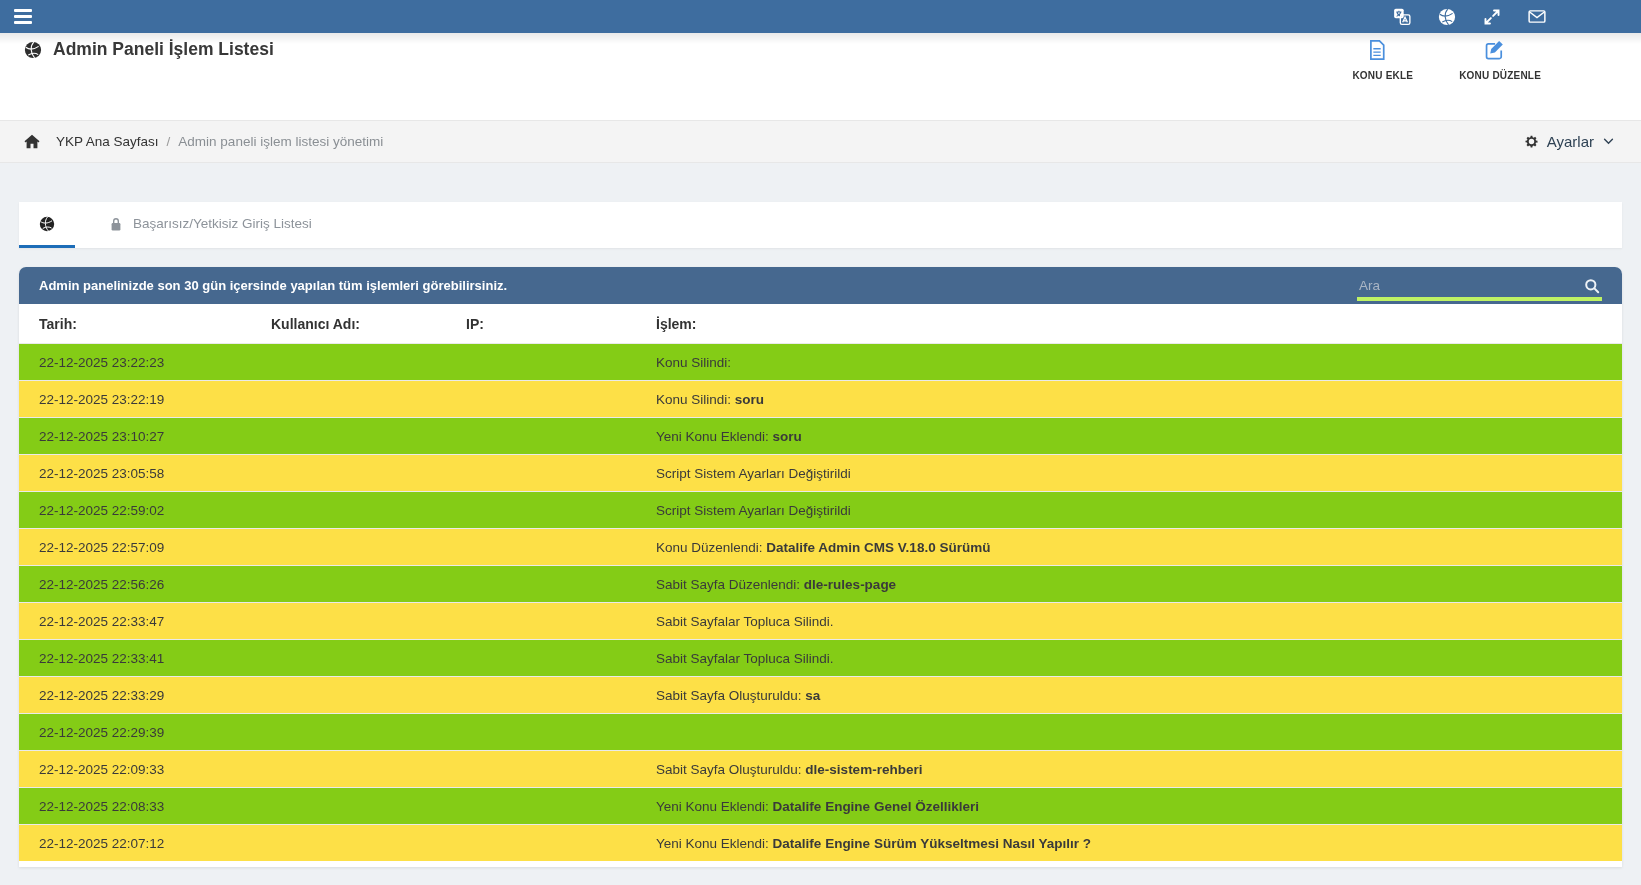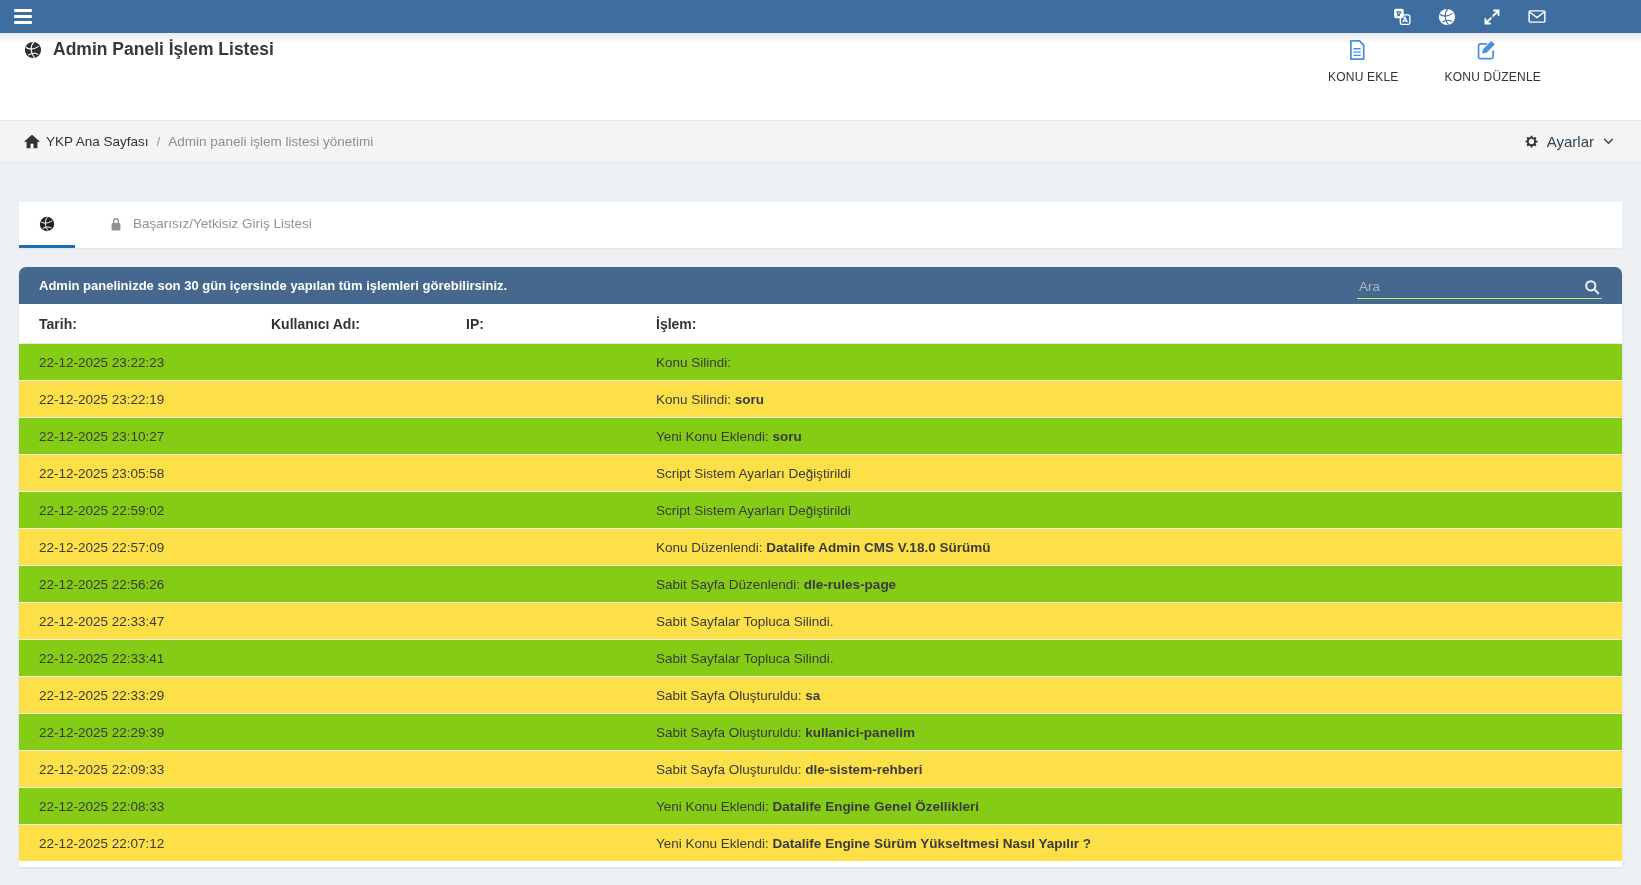--- a/index.html
+++ b/index.html
@@ -38,35 +38,35 @@
   .title-globe { color: #2e2e2e; }
   .page-title { font-size: 17.5px; font-weight: 700; color: #383838; }
   .header-actions { display: flex; align-items: flex-start; gap: 34px; }
   .action-btn {
     display: flex; flex-direction: column; align-items: center; gap: 9px;
     background: none; border: none; cursor: pointer;
     font-family: inherit;
   }
   .action-btn .btn-icon { color: #4a8fdd; }
   .action-btn .btn-label {
-    font-size: 12px; font-weight: 400; color: #333; letter-spacing: .2px; white-space: nowrap; padding-left: 12px;
+    font-size: 10px; font-weight: 700; color: #333; letter-spacing: .2px; white-space: nowrap; padding-left: 12px;
   }
 
   
   .breadcrumb-bar {
     height: 43px;
     background: #f4f4f4;
     border-top: 1px solid #e7e7e7;
     border-bottom: 1px solid #e7e7e7;
     display: flex; align-items: center; justify-content: space-between;
     padding: 0 27px 0 24px;
     font-size: 13.5px;
   }
   .breadcrumb { display: flex; align-items: center; gap: 8px; }
-  .crumb-home { display: flex; align-items: center; gap: 6px; color: #333; cursor: pointer; text-decoration: none; }
+  .crumb-home { display: flex; align-items: center; gap: 16px; color: #333; cursor: pointer; text-decoration: none; }
   .crumb-sep { color: #9a9a9a; }
   .crumb-current { color: #8a8f94; }
   .settings-toggle { display: flex; align-items: center; gap: 8px; cursor: pointer; color: #2f4254; }
   .settings-toggle .gear { color: #333; }
   .settings-label { font-size: 15px; }
   .chev { color: #2f4254; margin-left: 1px; }
 
   
   .content { padding: 12px 19px; border-radius: 11px; }
 
@@ -98,21 +98,21 @@
     background: #46688f;
     height: 37px;
     border-radius: 7px 7px 0 0;
     display: flex; align-items: center; justify-content: space-between;
     padding: 0 20px;
   }
   .panel-info { color: #fff; font-size: 13px; font-weight: 600; }
   .search-wrap {
     display: flex; align-items: flex-start;
     width: 245px;
-    border-bottom: 1px solid #bef264;
+    border-bottom: 4px solid #bef264;
     padding: 0 2px 3px 2px;
     margin-top: 7px;
   }
   .search-input {
     flex: 1;
     background: transparent;
     border: none; outline: none;
     color: #fff;
     font-size: 13.5px;
     font-family: inherit;
@@ -343,21 +343,20 @@
         <div class="grid-row log-row">
     <span class="cell-date">22-12-2025 22:33:29</span>
     <span class="cell-user"></span>
     <span class="cell-ip"></span>
     <span class="cell-action"><span>Sabit Sayfa Oluşturuldu:</span> <b>sa</b></span>
   </div>
         <div class="grid-row log-row striped">
     <span class="cell-date">22-12-2025 22:29:39</span>
     <span class="cell-user"></span>
     <span class="cell-ip"></span>
-    <span class="cell-action"><span>Sabit Sayfa Oluşturuldu:</span> <b>kullanici-panelim</b></span>
   </div>
         <div class="grid-row log-row">
     <span class="cell-date">22-12-2025 22:09:33</span>
     <span class="cell-user"></span>
     <span class="cell-ip"></span>
     <span class="cell-action"><span>Sabit Sayfa Oluşturuldu:</span> <b>dle-sistem-rehberi</b></span>
   </div>
         <div class="grid-row log-row striped">
     <span class="cell-date">22-12-2025 22:08:33</span>
     <span class="cell-user"></span>

